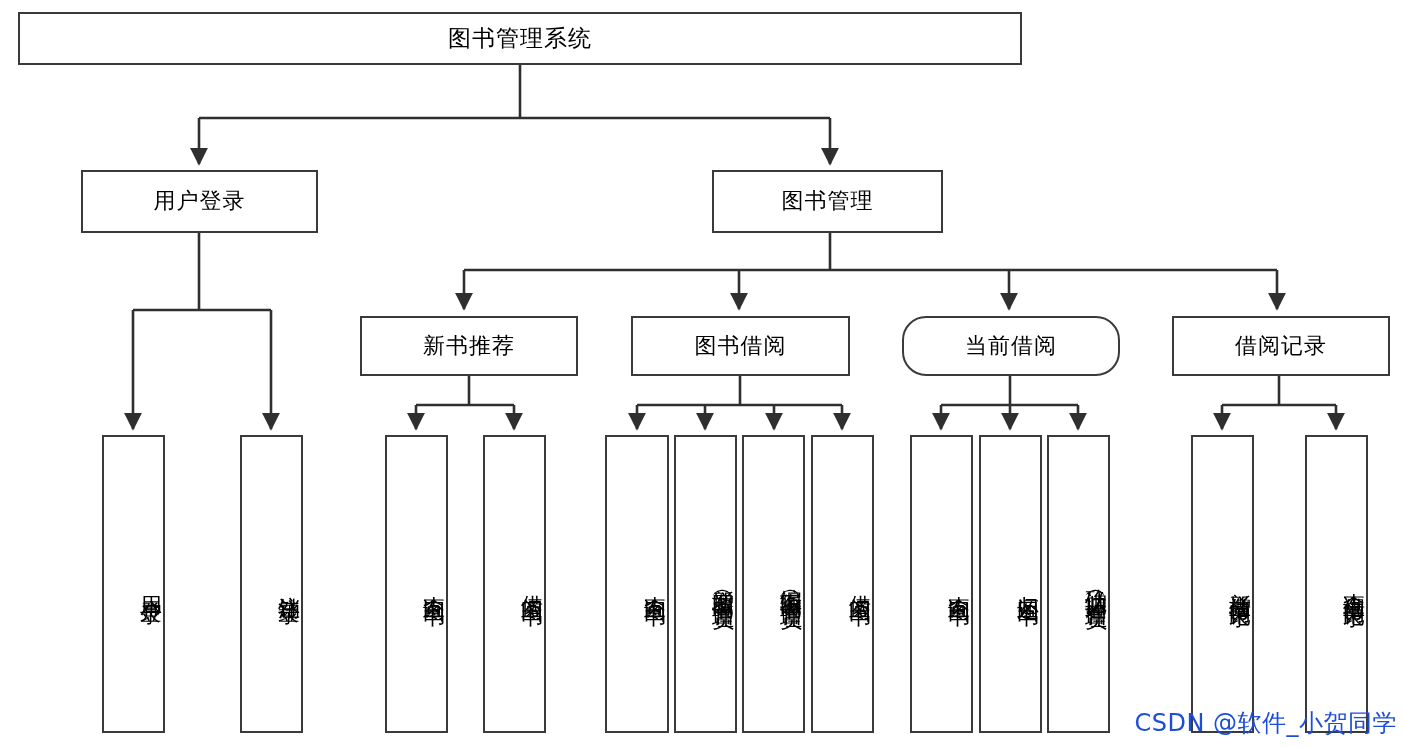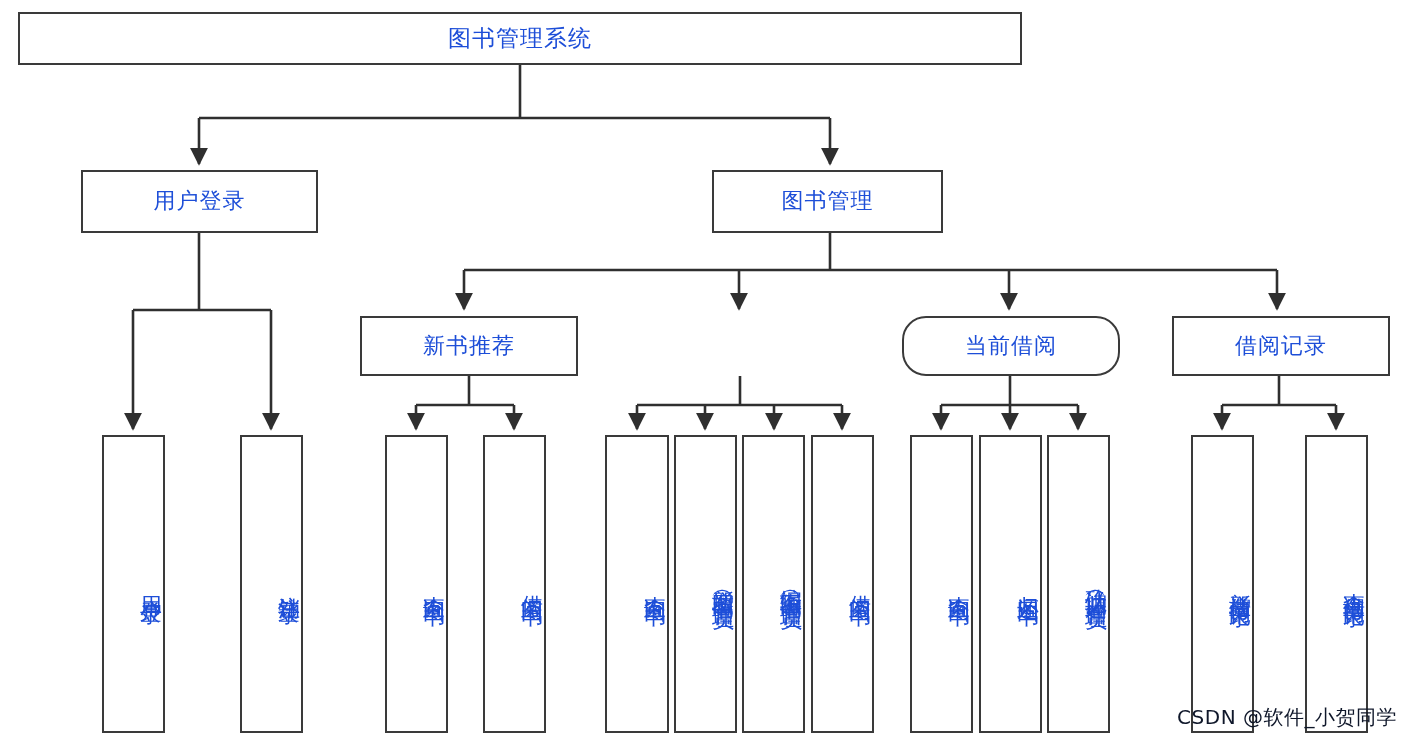--- a/index.html
+++ b/index.html
@@ -26,21 +26,21 @@
     height: 747px;
   }
   .node {
     position: absolute;
     box-sizing: border-box;
     border: 2.5px solid #3a3a3a;
     background: #ffffff;
     display: flex;
     align-items: center;
     justify-content: center;
-    color: #1d4ed8;
+    color: #000000;
     z-index: 2;
   }
   .node-h {
     font-size: 22px;
     letter-spacing: 1px;
     line-height: 1.2;
   }
   .node-root {
     font-size: 23px;
   }
@@ -56,23 +56,23 @@
   }
   .node-v.tall-text {
     align-items: flex-start;
   }
   .label {
     display: block;
   }
   .watermark {
     position: absolute;
     right: 8px;
-    bottom: 16px;
-    font-size: 20px;
-    color: #0f172a;
+    bottom: 8px;
+    font-size: 24px;
+    color: #1d4ed8;
     letter-spacing: 0.5px;
     z-index: 3;
     white-space: nowrap;
   }
 </style>
 </head>
 <body>
 
 <div id="canvas">
 
@@ -133,20 +133,23 @@
   <div class="node node-h" style="left:81px; top:170px; width:237px; height:63px;">
     <span class="label">用户登录</span>
   </div>
   <div class="node node-h" style="left:712px; top:170px; width:231px; height:63px;">
     <span class="label">图书管理</span>
   </div>
 
   <div class="node node-h" style="left:360px; top:316px; width:218px; height:60px;">
     <span class="label">新书推荐</span>
   </div>
+  <div class="node node-h" style="left:631px; top:316px; width:219px; height:60px;">
+    <span class="label">图书借阅</span>
+  </div>
   <div class="node node-h" style="left:902px; top:316px; width:218px; height:60px;border-radius:24px;">
     <span class="label">当前借阅</span>
   </div>
   <div class="node node-h" style="left:1172px; top:316px; width:218px; height:60px;">
     <span class="label">借阅记录</span>
   </div>
 
   <div class="node node-v" style="left:102px; top:435px; width:63px; height:298px;">
     <span class="label">用户登录</span>
   </div>

